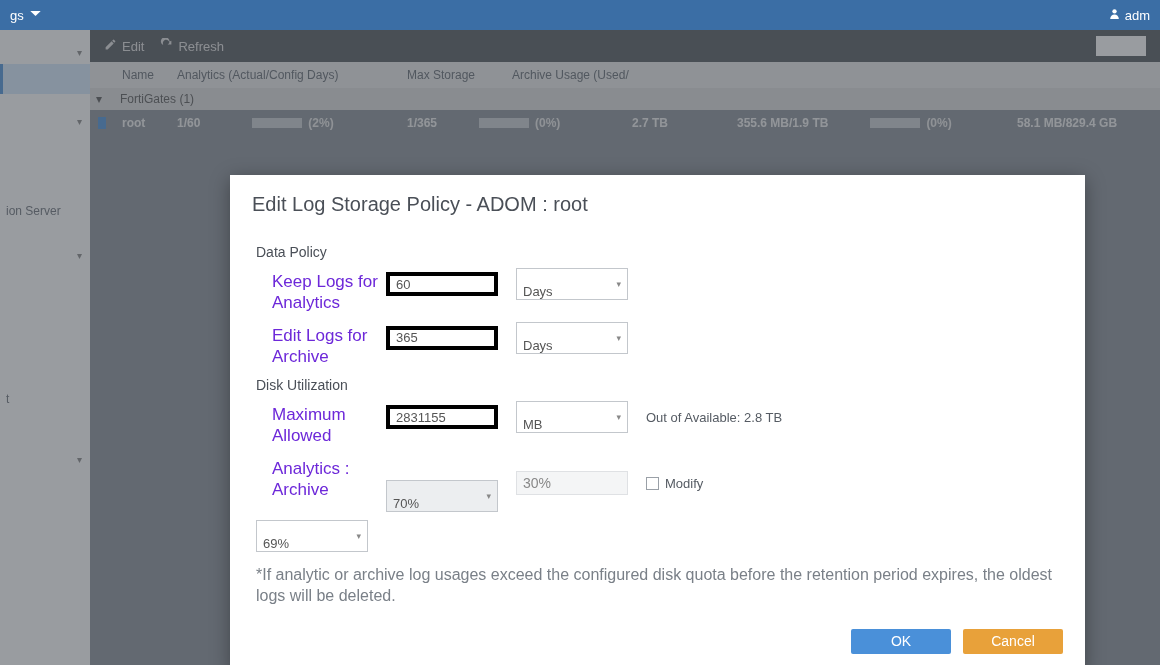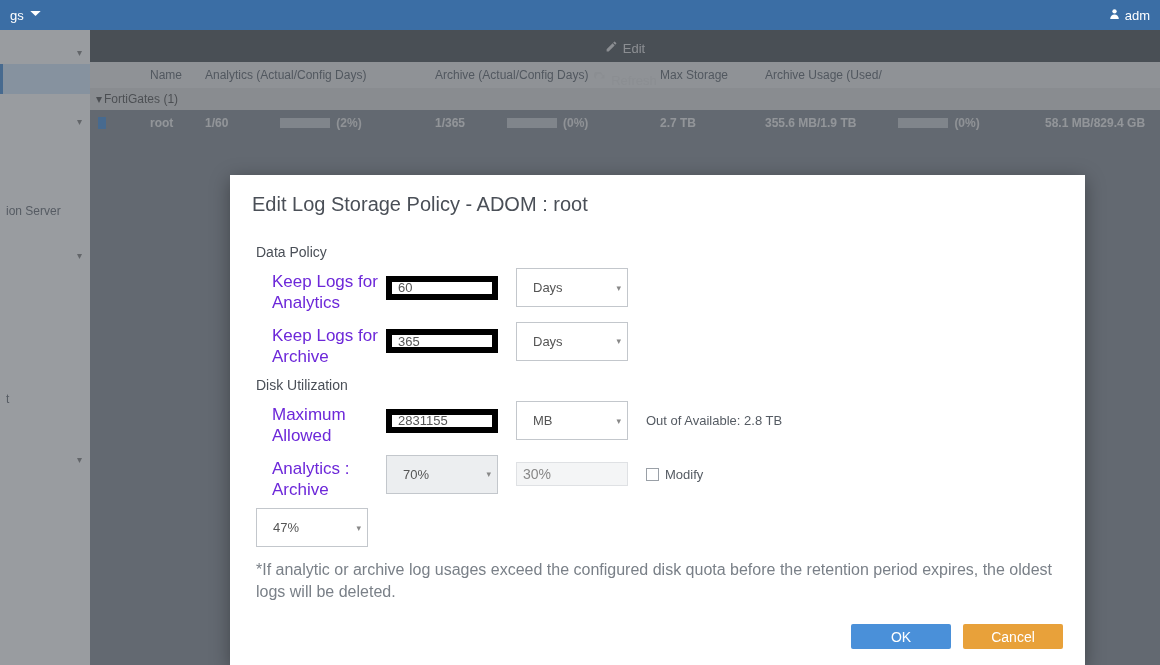--- a/index.html
+++ b/index.html
@@ -25,32 +25,32 @@
   background: #d6e8fc; border-left: 3px solid #4a90d9;
 }
 .chev { font-size: 10px; color: #888; }
 
 .main {
   position: absolute; top: 30px; left: 90px; right: 0; bottom: 0;
   background: #888f97;
 }
 .toolbar {
   height: 32px; background: #4f5459; color: #e0e0e0;
-  display: flex; align-items: center; gap: 16px; padding: 10px 14px; font-size: 13px; flex-direction: column;
+  display: flex; align-items: center; gap: 16px; padding: 0 14px; font-size: 13px;
 }
 .toolbar .search { margin-left: auto; width: 50px; height: 20px; background: #fff; }
 .tool-btn { display: flex; align-items: center; gap: 5px; cursor: pointer; }
 
 .table-head {
   height: 26px; background: #e8e8e8; color: #616870; font-size: 12px;
   display: flex; align-items: center;
 }
 .th { padding: 0 8px; overflow: hidden; white-space: nowrap; }
 .c-chk { width: 24px; text-align: center; }
-.c-name { width: 55px; margin-left: 28px; }
+.c-name { width: 55px; }
 .c-analytics { width: 230px; }
 .c-archive { width: 225px; }
 .c-max { width: 105px; }
 .c-ausage { width: 280px; }
 .c-arusage { flex: 1; }
 
 .group-row {
   height: 22px; background: #dcdcdc; color: #555; font-size: 12px;
   display: flex; align-items: center; padding-left: 6px;
 }
@@ -76,29 +76,29 @@
 }
 .modal-title {
   padding: 18px 22px 10px 22px; font-size: 20px; color: #4a4f57; font-weight: 400;
 }
 .modal-body { padding: 8px 26px 6px 26px; color: #555b63; font-size: 13px; }
 .section-h { font-size: 14px; color: #4a4f57; margin: 10px 0 8px 0; }
 .form-row { display: flex; align-items: flex-start; margin-bottom: 8px; }
 .form-label { width: 130px; padding-left: 16px; padding-top: 3px; font-size: 17px; color: #6d28d9; line-height: 1.25; }
 .form-fields { display: flex; gap: 18px; align-items: center; }
 .inp {
-  width: 112px; height: 24px; border: 6px solid #000000; background: #fff;
+  width: 112px; height: 24px; border: 4px solid #000000; background: #fff;
   font-size: 13px; color: #555; padding: 0 6px;
 }
 .sel {
-  width: 112px; height: 39px; border: 1px solid #c3c7cc; background: #fff;
-  font-size: 13px; color: #555; padding: 0 20px 0 16px;
-  display: flex; align-items: center; position: relative; cursor: pointer;
-}
-.sel.dim { background: #eceef0; }
+  width: 112px; height: 32px; border: 1px solid #c3c7cc; background: #fff;
+  font-size: 13px; color: #555; padding: 0 20px 0 6px;
+  display: flex; align-items: flex-end; position: relative; cursor: pointer;
+}
+.sel.dim { background: #eceef0; margin-top: 25px; }
 .sel .caret {
   position: absolute; right: 6px; top: 50%; transform: translateY(-50%);
   font-size: 9px; color: #888;
 }
 .readonly {
   width: 112px; height: 24px; border: 1px solid #dfe1e4; background: #f4f5f6;
   font-size: 14px; color: #888; padding: 0 6px; display: flex; align-items: center;
 }
 .aux { font-size: 13px; color: #555b63; }
 .cb-row { display: flex; align-items: center; gap: 6px; }
@@ -182,28 +182,27 @@
       </span>
       <span>Refresh</span>
     </div>
     <div class="search"></div>
   </div>
 
   <div class="table-head">
     <div class="th c-chk"></div>
     <div class="th c-name">Name</div>
     <div class="th c-analytics">Analytics (Actual/Config Days)</div>
-    <div class="th c-archive">Archive (Actual/Config Days)</div>
     <div class="th c-max">Max Storage</div>
     <div class="th c-arusage">Archive Usage (Used/</div>
   </div>
 
   <div class="group-row">
     <span>▾</span>
-    <span style="margin-left:2px">FortiGates (1)</span>
+    <span style="margin-left:18px">FortiGates (1)</span>
   </div>
 
   <div class="data-row">
     <div class="td c-chk">
         <span class="check"></span>
       </div>
     <div class="td c-name">root</div>
     <div class="td c-analytics">
       <span>1/60</span>
       <span style="width:40px"></span>
@@ -240,21 +239,21 @@
       <div class="form-fields">
         <input class="inp" value="60" style="">
         <div class="sel">
           <span>Days</span>
           <span class="caret">▾</span>
         </div>
       </div>
     </div>
 
     <div class="form-row">
-      <div class="form-label">Keep Logs for Archive</div>
+      <div class="form-label">Edit Logs for Archive</div>
       <div class="form-fields">
         <input class="inp" value="365" style="">
         <div class="sel">
           <span>Days</span>
           <span class="caret">▾</span>
         </div>
       </div>
     </div>
 
     <div class="section-h">Disk Utilization</div>
@@ -284,21 +283,21 @@
         <div class="cb-row">
           <div class="cb"></div>
           <span class="aux">Modify</span>
         </div>
       </div>
     </div>
 
     <div class="form-row">
       <div class="form-fields">
         <div class="sel">
-          <span>47%</span>
+          <span>69%</span>
           <span class="caret">▾</span>
         </div>
       </div>
     </div>
 
     <div class="note">*If analytic or archive log usages exceed the configured disk quota before the retention period expires, the oldest logs will be deleted.</div>
   </div>
 
   <div class="modal-footer">
     <div class="btn btn-ok">

